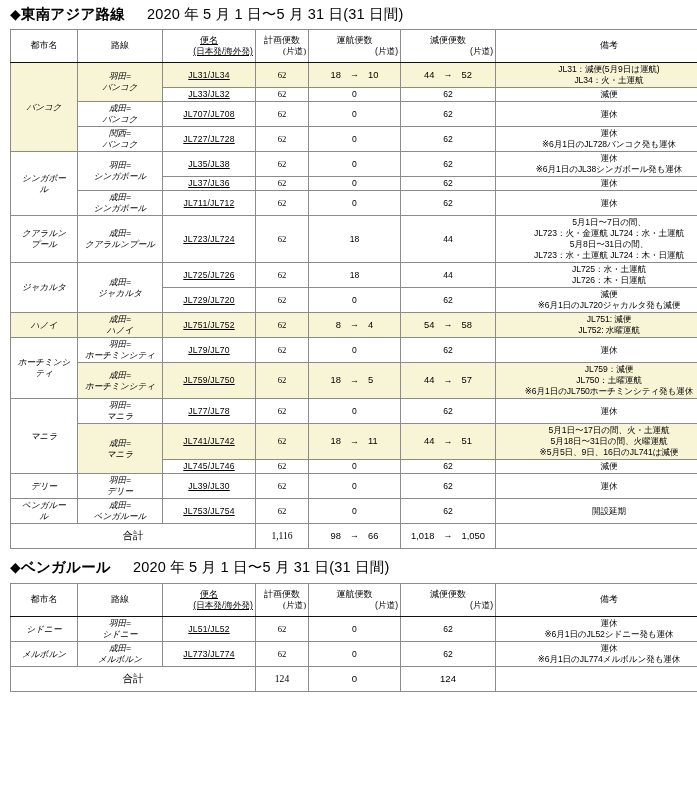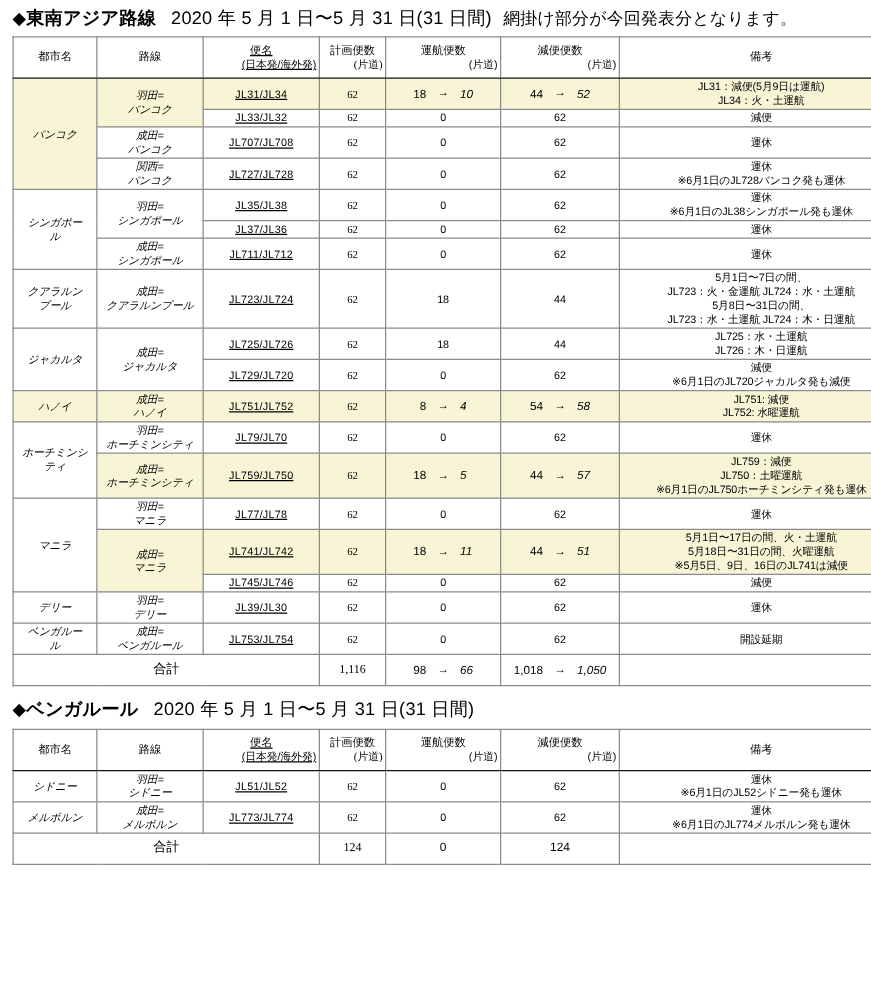--- a/index.html
+++ b/index.html
@@ -29,21 +29,21 @@
     letter-spacing: 0.2px;
     white-space: nowrap;
     display: flex;
     align-items: baseline;
     gap: 0px;
   }
   .section-title .diamond { font-size: 14px; }
   .sec1-title { padding-top: 5px; padding-bottom: 5px; }
   .sec2-title { padding-top: 9px; padding-bottom: 6px; }
   .title-main { font-weight: 700; }
-  .title-period { font-weight: 400; margin-left: 12px; }
+  .title-period { font-weight: 400; margin-left: 22px; }
   .title-note { font-weight: 400; margin-left: 9px; font-size: 13.5px; }
 
   
   table.sched {
     border-collapse: collapse;
     table-layout: fixed;
     width: 677px;
     border: 1.6px solid #111;
     background: #fff;
   }
@@ -80,21 +80,21 @@
 
   
   .arrowcell {
     display: flex;
     align-items: center;
     justify-content: center;
     gap: 9px;
     font-size: 9.4px;
   }
   .arrowcell .from { min-width: 20px; text-align: right; }
-  .arrowcell .to   { min-width: 20px; text-align: left; font-style: italic; }
+  .arrowcell .to   { min-width: 20px; text-align: left; }
   .arrowcell .arw  { font-size: 9px; }
 
   td.remark {
     font-size: 8.7px;
     font-weight: 700;
     line-height: 1.42;
     letter-spacing: -0.1px;
     padding: 2px 2px;
   }
   td.remark .rl { display: block; white-space: nowrap; }
@@ -120,21 +120,20 @@
 </style>
 </head>
 <body>
 
 <div class="page">
   <div id="sections-root">
       <div class="section-title sec1-title">
         <span class="diamond">◆</span>
         <span class="title-main">東南アジア路線</span>
         <span class="title-period">2020 年 5 月 1 日〜5 月 31 日(31 日間)</span>
-        <span class="title-note">網掛け部分が今回発表分となります。</span>
       </div>
       <table class="sched">
         <thead>
           <tr>
             <th class="c-city">都市名</th>
             <th class="c-route">路線</th>
             <th class="c-flight">便名<span class="hdr-sub">(日本発/海外発)</span></th>
             <th class="c-plan">計画便数<span class="hdr-sub">(片道)</span></th>
             <th class="c-oper">運航便数<span class="hdr-sub">(片道)</span></th>
             <th class="c-reduce">減便便数<span class="hdr-sub">(片道)</span></th>

